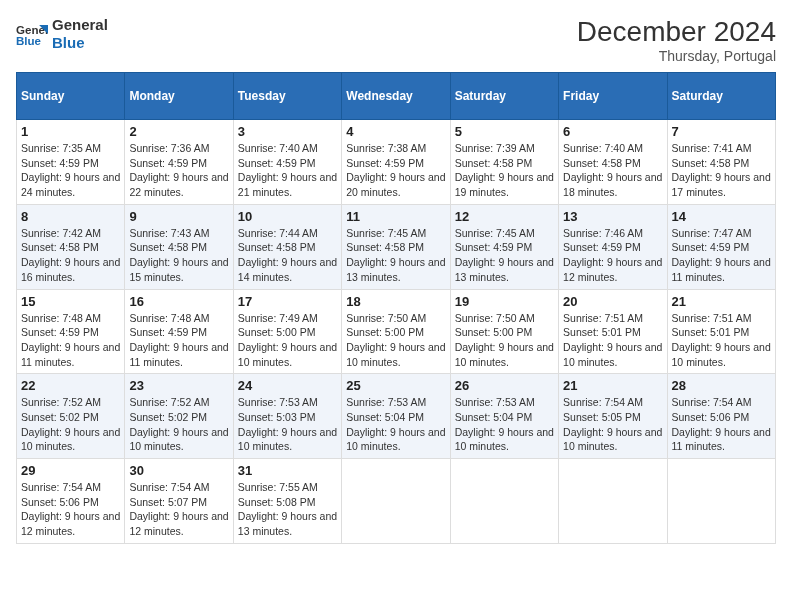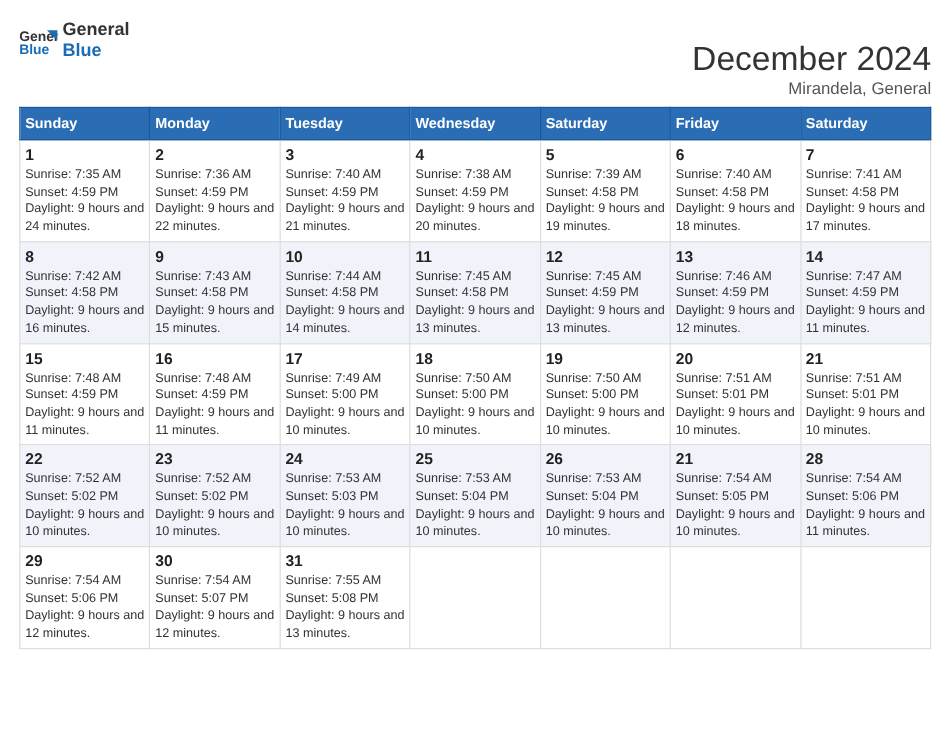--- a/index.html
+++ b/index.html
@@ -19,33 +19,33 @@
     .logo {
       display: flex;
       align-items: center;
       gap: 4px;
     }
     .logo-icon {
       width: 32px;
       height: 32px;
     }
     .title-block { text-align: right; }
-    .title-block h1 { font-size: 28px; color: #333; font-weight: normal; margin-top: 17px; }
+    .title-block h1 { font-size: 28px; color: #333; font-weight: normal; }
     .title-block h2 { font-size: 14px; color: #555; font-weight: normal; }
     table {
       width: 100%;
       border-collapse: collapse;
       font-size: 11px;
     }
     thead tr {
       background-color: #2a6db5;
       color: #fff;
     }
     thead th {
-      padding: 6px 4px;
+      padding: 16px 4px;
       text-align: left;
       font-weight: bold;
       font-size: 12px;
       border: 1px solid #1a5a9a;
     }
     tbody tr {
       background: #fff;
     }
     tbody tr:nth-child(even) {
       background: #f5f5f5;
@@ -87,21 +87,21 @@
       <text x="0" y="30" font-size="13" font-weight="bold" fill="#1a6cb5">Blue</text>
       <polygon points="26,8 36,8 36,18" fill="#1a6cb5"></polygon>
     </svg>
     <div style="line-height:1.2">
       <div style="font-size:15px;font-weight:bold;color:#333">General</div>
       <div style="font-size:15px;font-weight:bold;color:#1a6cb5">Blue</div>
     </div>
   </div>
   <div class="title-block">
     <h1>December 2024</h1>
-    <h2>Mirandela, General</h2>
+    <h2>Thursday, Portugal</h2>
   </div>
 </div>
 
 <table>
   <thead>
     <tr>
     <th>Sunday</th>
         <th>Monday</th>
         <th>Tuesday</th>
         <th>Wednesday</th>

